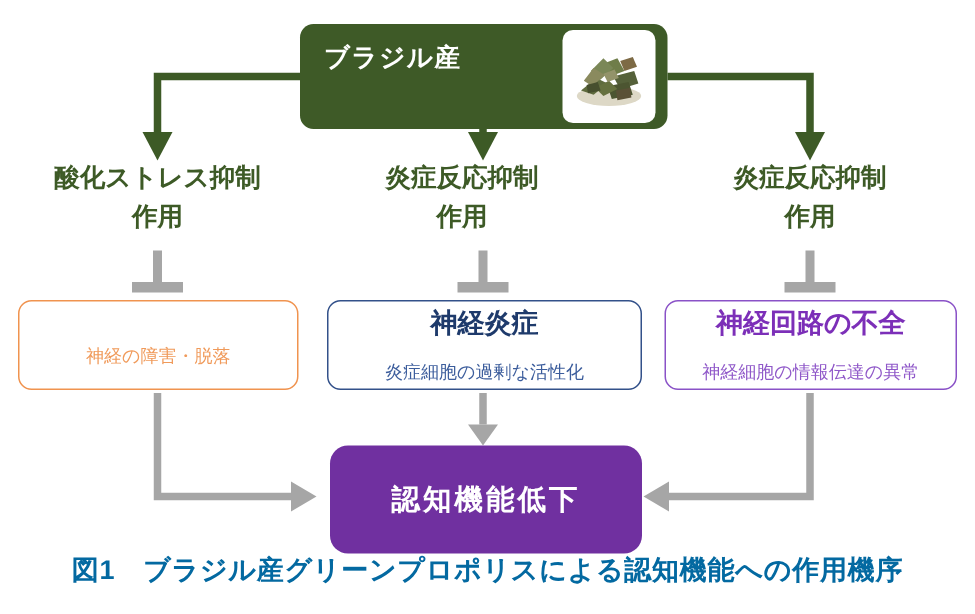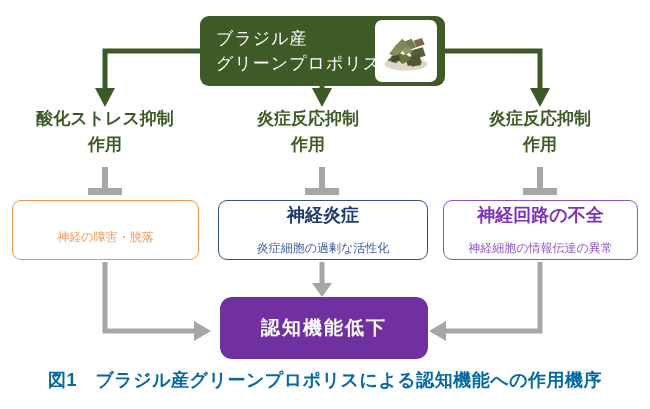--- a/index.html
+++ b/index.html
@@ -7,21 +7,21 @@
   .canvas{position:relative;width:650px;height:409px;background:#ffffff;overflow:hidden;}
 
   .connector-layer{position:absolute;left:0;top:0;width:650px;height:409px;}
 
   .source-box{
     position:absolute;left:200px;top:16px;width:245px;height:70px;
     background:#3e5a27;border-radius:9px;box-sizing:border-box;
   }
   .source-text{
     position:absolute;left:16px;top:11px;color:#ffffff;
-    font-size:17px;font-weight:normal;line-height:1.45;letter-spacing:1px;white-space:nowrap;
+    font-size:17px;font-weight:bold;line-height:1.45;letter-spacing:1px;white-space:nowrap;
   }
   .photo-frame{
     position:absolute;right:8px;top:4px;width:62px;height:62px;
     background:#ffffff;border-radius:7px;display:flex;align-items:center;justify-content:center;
   }
 
   .action-label{
     position:absolute;top:106px;width:190px;text-align:center;
     color:#3d5a26;font-size:17px;font-weight:bold;line-height:1.5;
   }
@@ -41,21 +41,21 @@
   .outcome-title{font-size:18px;font-weight:bold;line-height:1.2;}
   .outcome-sub{font-size:12px;margin-top:15px;line-height:1.2;}
   .outcome-left .outcome-title{color:#e8742c;}
   .outcome-left .outcome-sub{color:#f09a5a;}
   .outcome-mid .outcome-title{color:#1e3a6b;}
   .outcome-mid .outcome-sub{color:#3c5d9c;}
   .outcome-right .outcome-title{color:#7c2fb8;}
   .outcome-right .outcome-sub{color:#9059c9;}
 
   .result-box{
-    position:absolute;left:220px;top:297px;width:208px;height:62px;
+    position:absolute;left:220px;top:297px;width:208px;height:72px;
     background:#7030a0;border-radius:12px;
     display:flex;align-items:center;justify-content:center;
     color:#ffffff;font-size:19px;font-weight:bold;letter-spacing:2px;
   }
 
   .caption{
     position:absolute;left:0;top:368px;width:650px;text-align:center;
     color:#0369a1;font-size:18px;font-weight:bold;letter-spacing:0.5px;
   }
 </style>
@@ -90,21 +90,20 @@
       <path d="M322 262 V283" fill="none" stroke-width="5"></path>
       <polygon points="312,283 332,283 322,297" stroke="none"></polygon>
       <path d="M540 262 V331 H446" fill="none" stroke-width="5"></path>
       <polygon points="446,321 446,341 429,331" stroke="none"></polygon>
     </g>
   </svg>
 
   <div class="source-box">
     <div class="source-text">
       <div>ブラジル産</div>
-      <div>グリーンプロポリス</div>
     </div>
     <div class="photo-frame">
       <svg width="56" height="56" viewBox="0 0 60 60" xmlns="http://www.w3.org/2000/svg">
         <ellipse cx="30" cy="44" rx="23" ry="7" fill="#ddd8c6"></ellipse>
         <path d="M10 40 L21 31 L29 35 L19 43 Z" fill="#5f6b3e"></path>
         <path d="M23 22 L36 17 L41 26 L28 31 Z" fill="#6f7d49"></path>
         <path d="M33 30 L48 26 L51 35 L38 39 Z" fill="#55613a"></path>
         <path d="M17 26 L26 17 L33 24 L23 33 Z" fill="#7a8757"></path>
         <path d="M29 37 L44 34 L47 43 L32 46 Z" fill="#4c5531"></path>
         <path d="M12 33 L19 24 L27 29 L18 37 Z" fill="#8a8a5e"></path>

